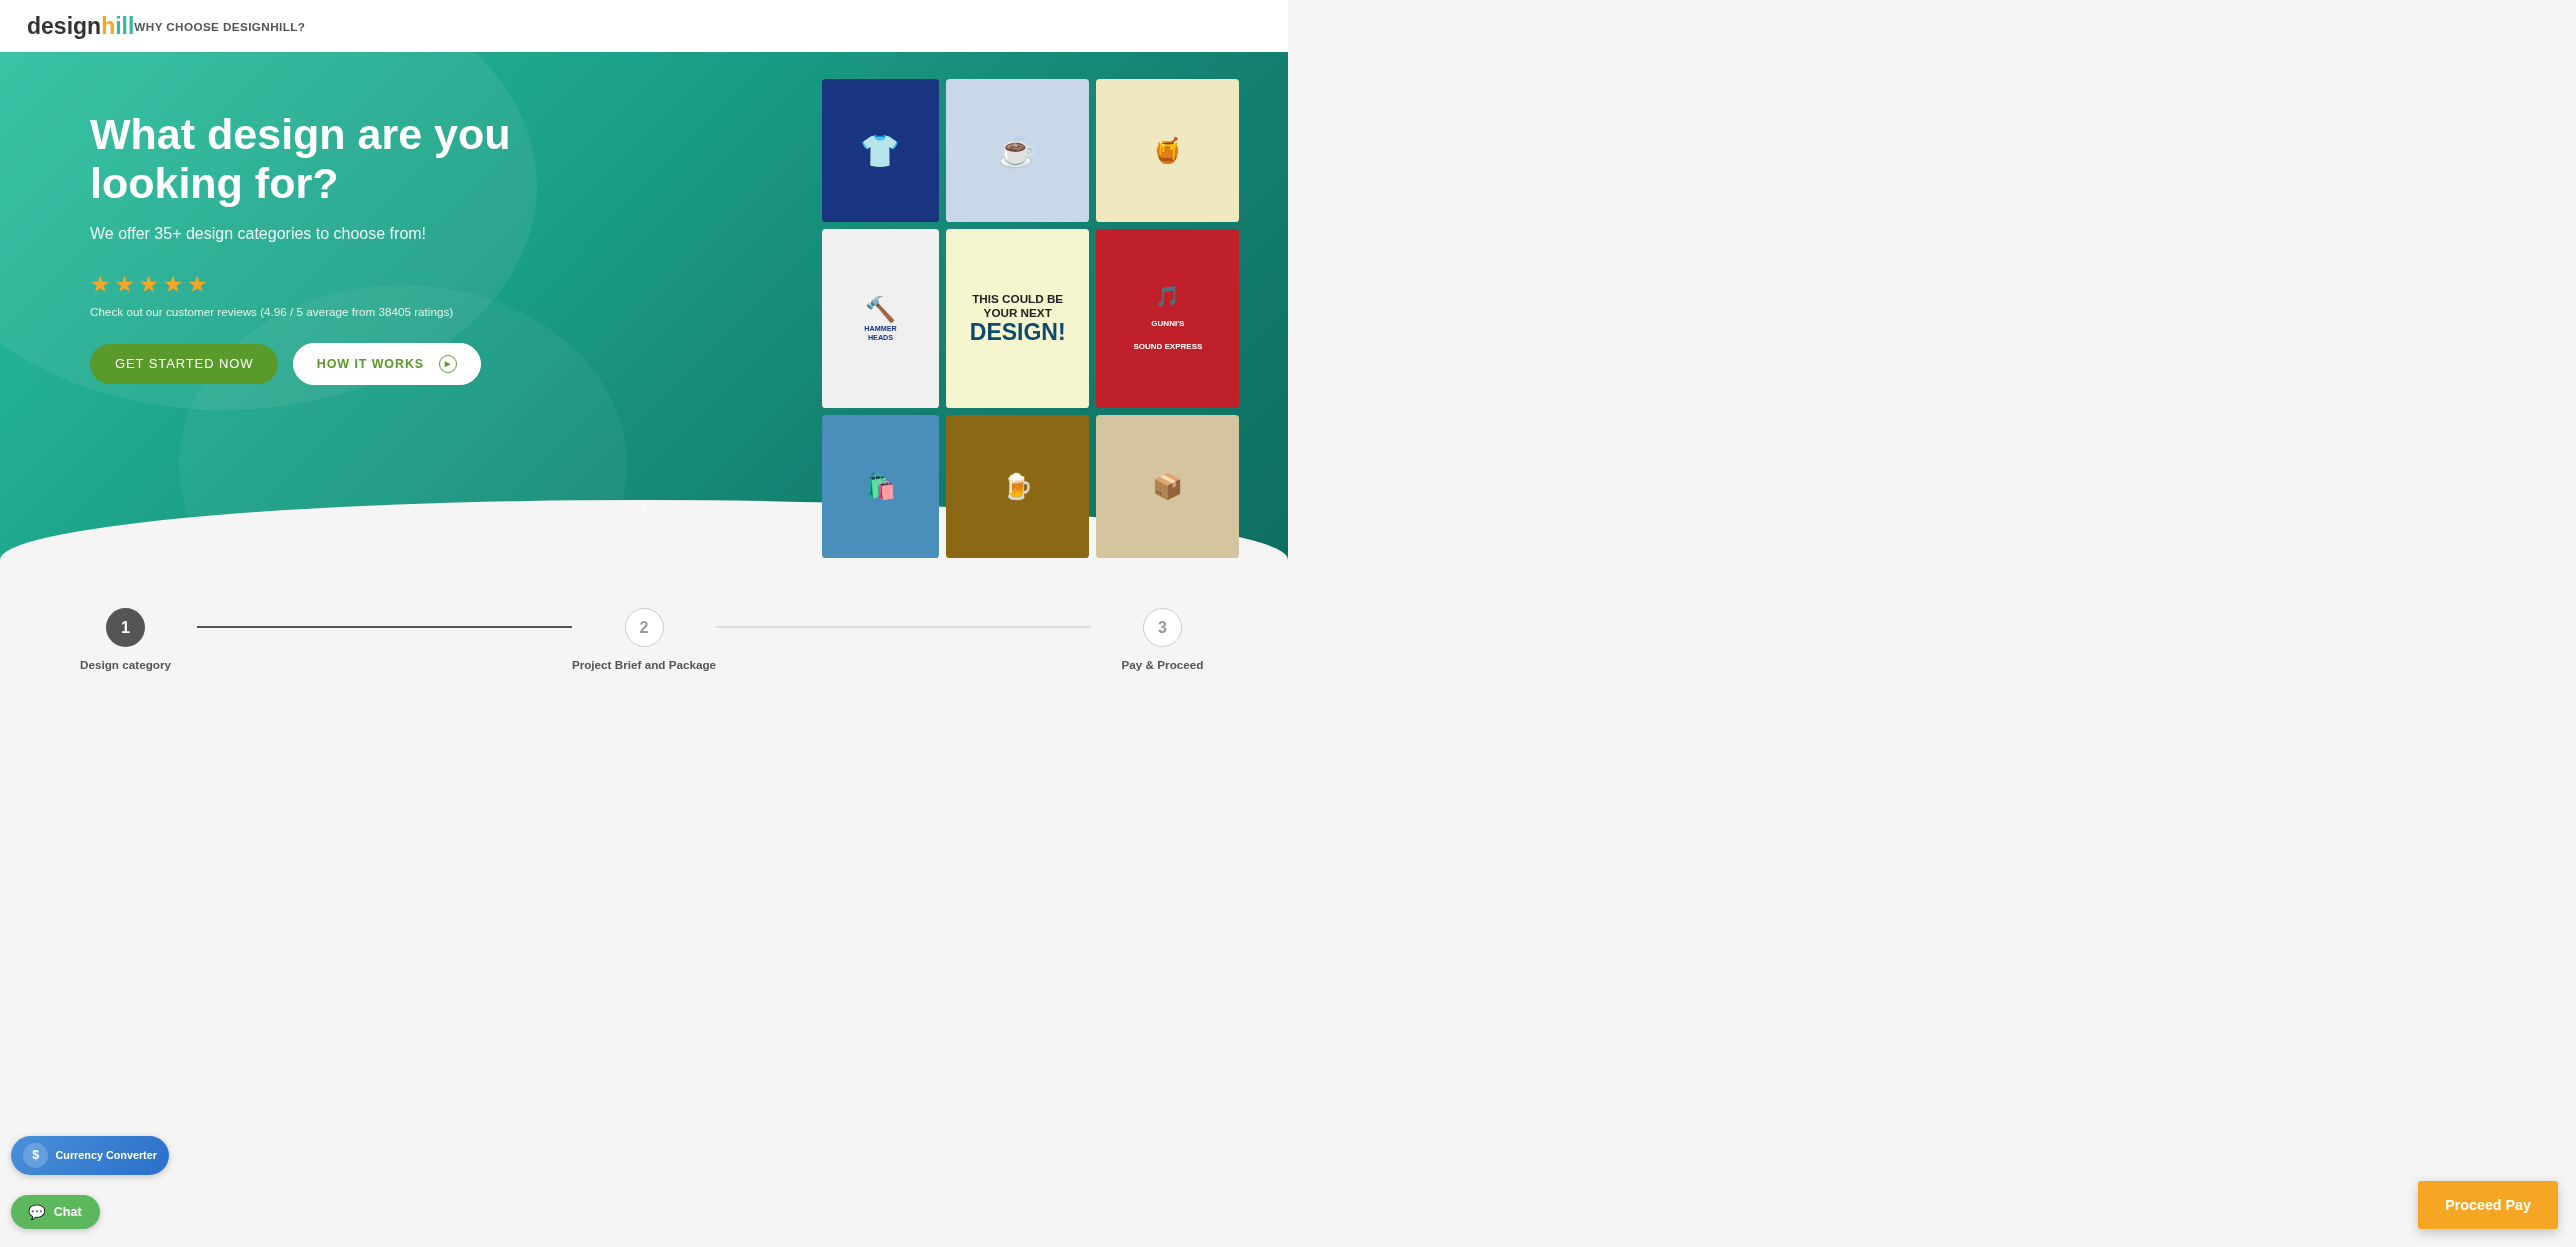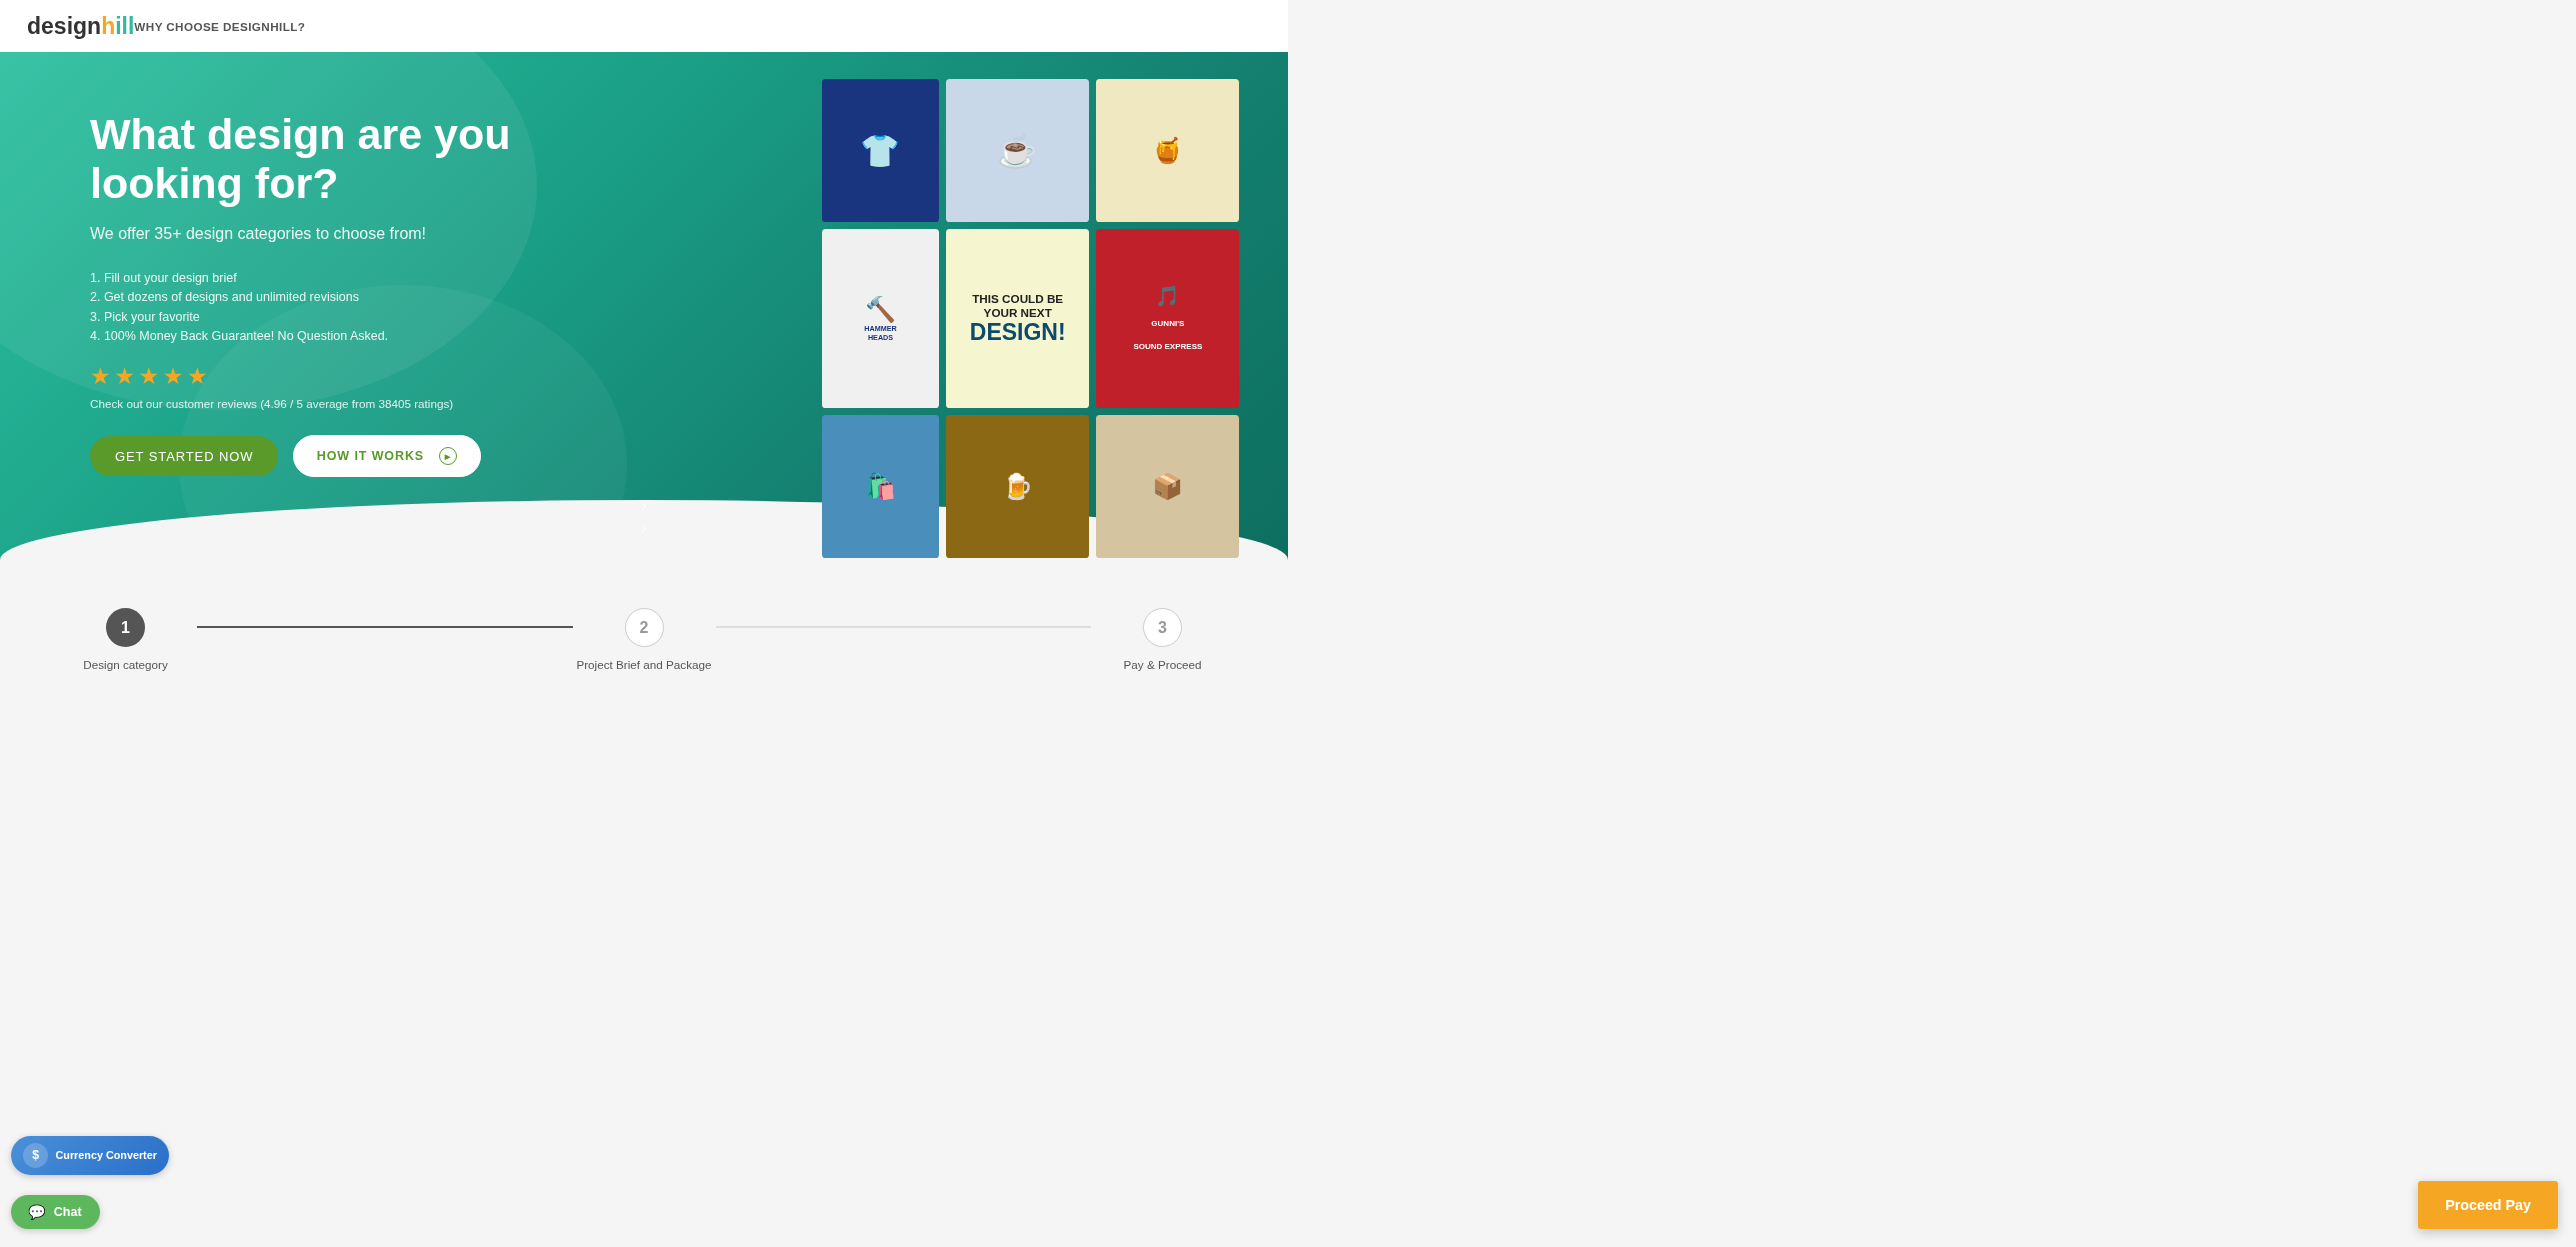--- a/index.html
+++ b/index.html
@@ -236,21 +236,21 @@
       font-size: 16px;
       font-weight: 700;
       margin-bottom: 10.8px;
       z-index: 2;
     }
     .step-circle.active { background: #555; color: #fff; }
     .step-circle.inactive { background: #fff; color: #999; border: 1.8px solid #ccc; }
     .step-label {
       font-size: 11.7px;
       color: #555;
-      font-weight: 400;
+      font-weight: 700;
     }
     .step-line {
       flex: 1;
       height: 2.7px;
       margin-bottom: 25px;
     }
     .step-line.filled { background: #555; }
     .step-line.empty { background: #ddd; }
 
     
@@ -345,26 +345,20 @@
   <a class="nav-link" href="#">WHY CHOOSE DESIGNHILL?</a>
 </div>
 
 <div class="hero">
   <div class="hero-bg-blob1"></div>
   <div class="hero-bg-blob2"></div>
 
   <div class="hero-content">
     <h1 class="hero-title">What design are you looking for?</h1>
     <p class="hero-subtitle">We offer 35+ design categories to choose from!</p>
-    <ul class="hero-list">
-      <li>1. Fill out your design brief</li>
-      <li>2. Get dozens of designs and unlimited revisions</li>
-      <li>3. Pick your favorite</li>
-      <li>4. 100% Money Back Guarantee! No Question Asked.</li>
-    </ul>
     <div class="stars">
       <span class="star">★</span>
       <span class="star">★</span>
       <span class="star">★</span>
       <span class="star">★</span>
       <span class="star">★</span>
     </div>
     <p class="review-text">Check out our customer reviews (4.96 / 5 average from 38405 ratings)</p>
     <div class="hero-buttons">
       <button class="btn-green">GET STARTED NOW</button>

